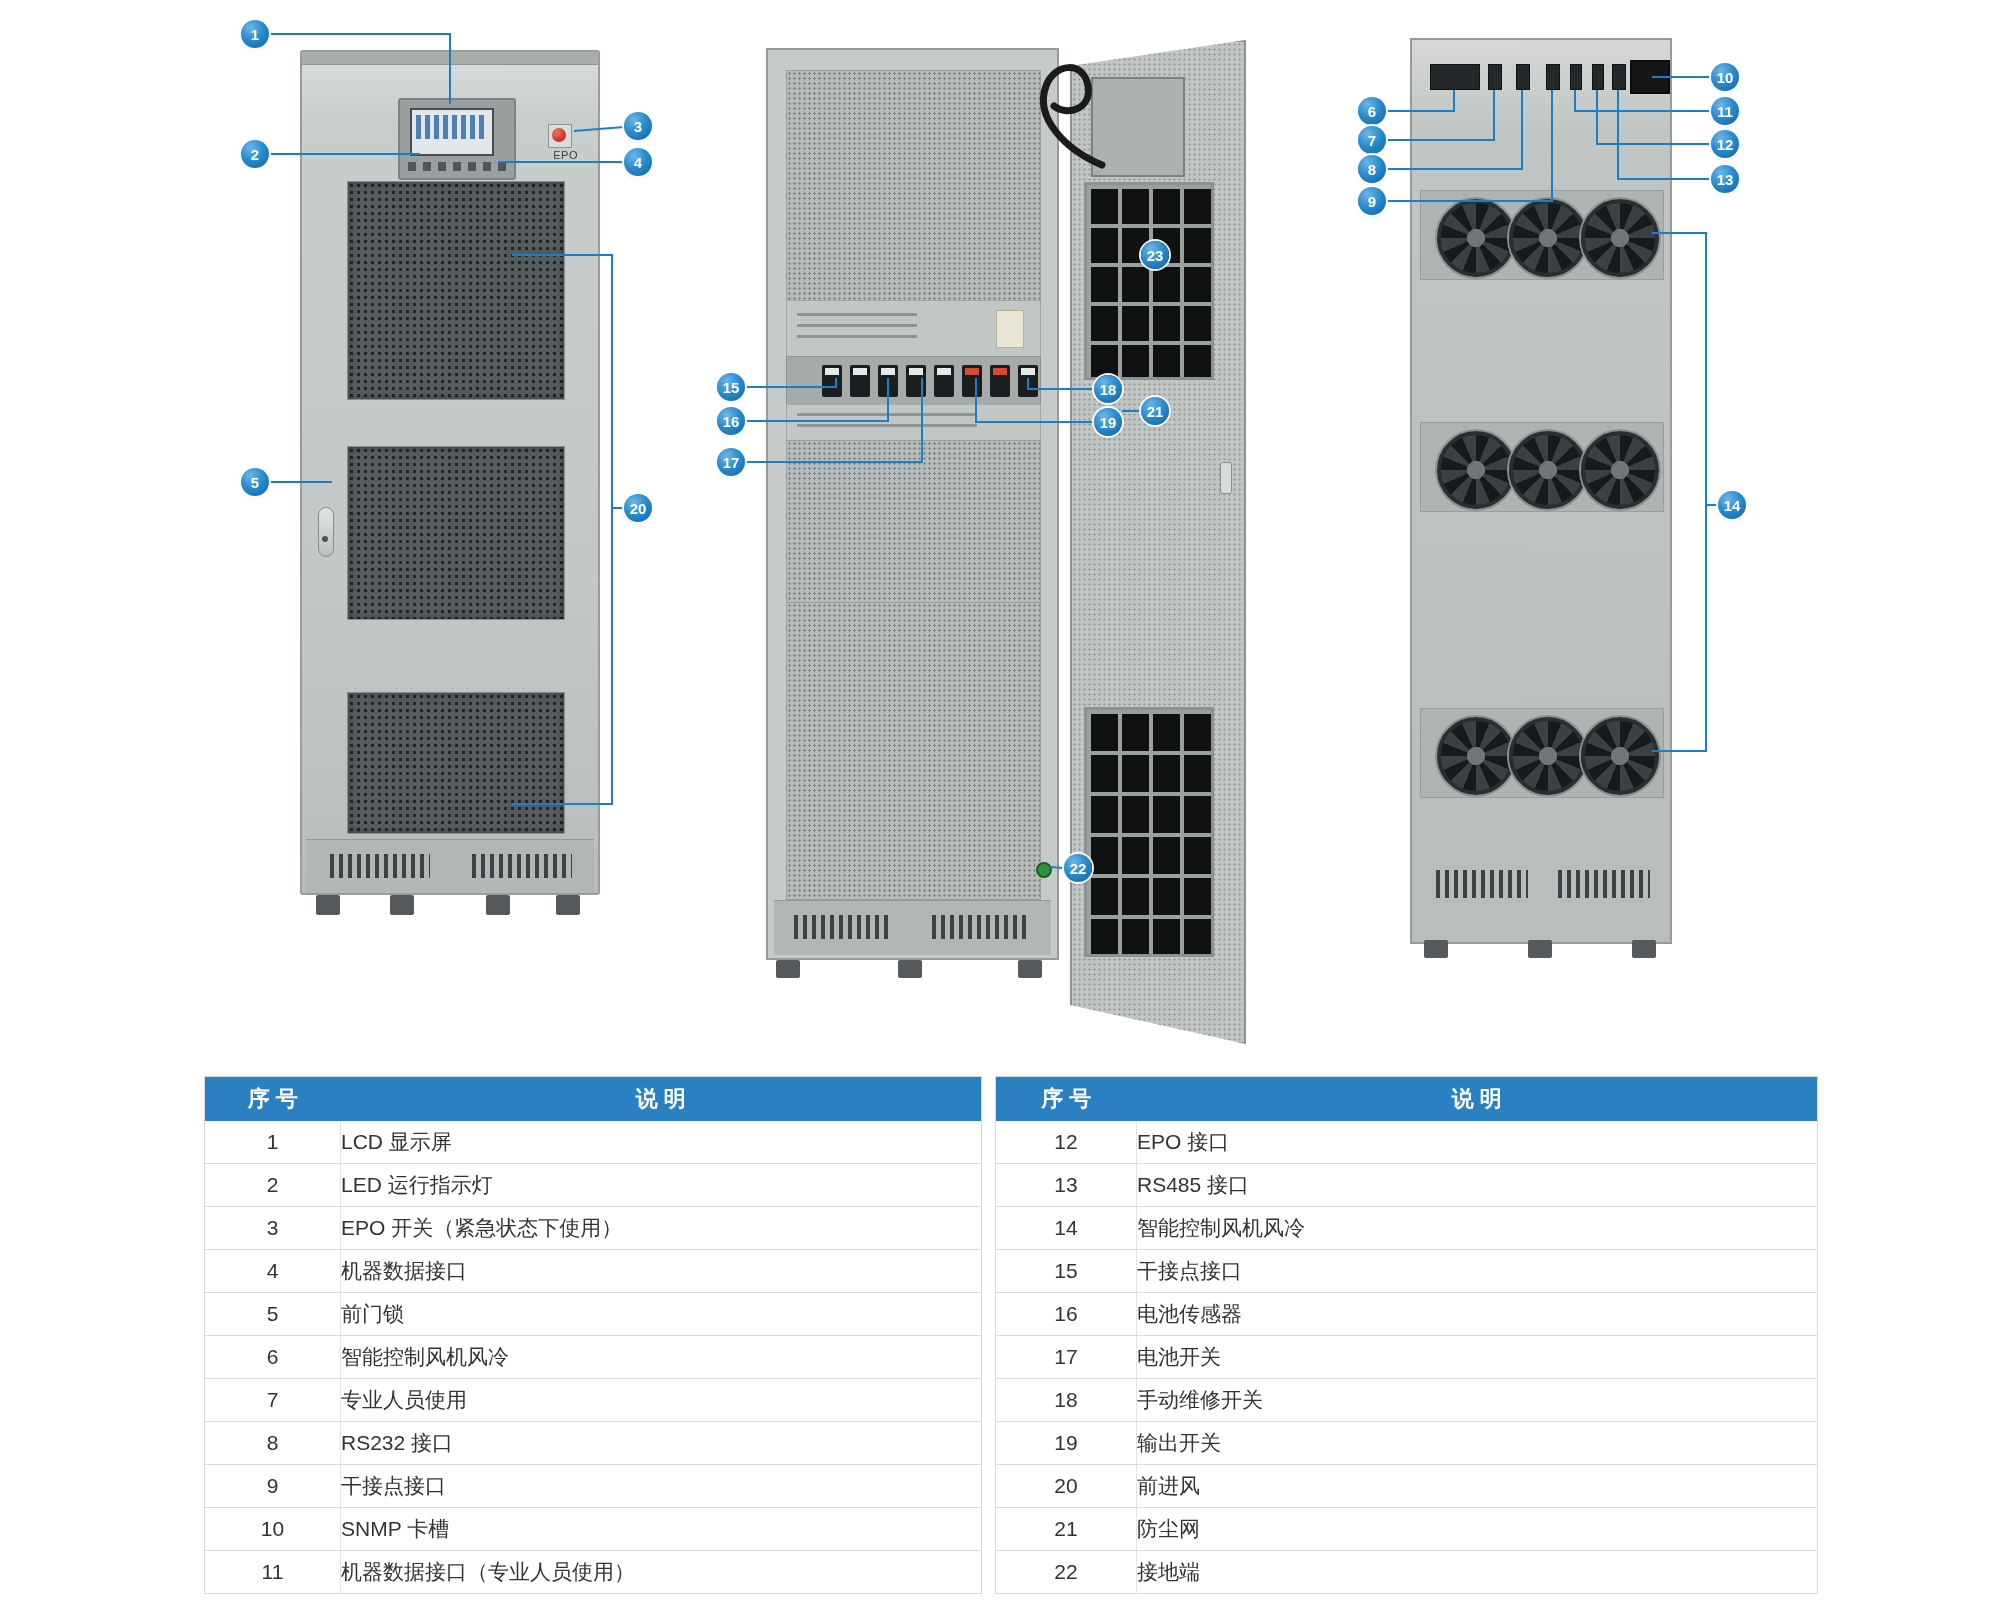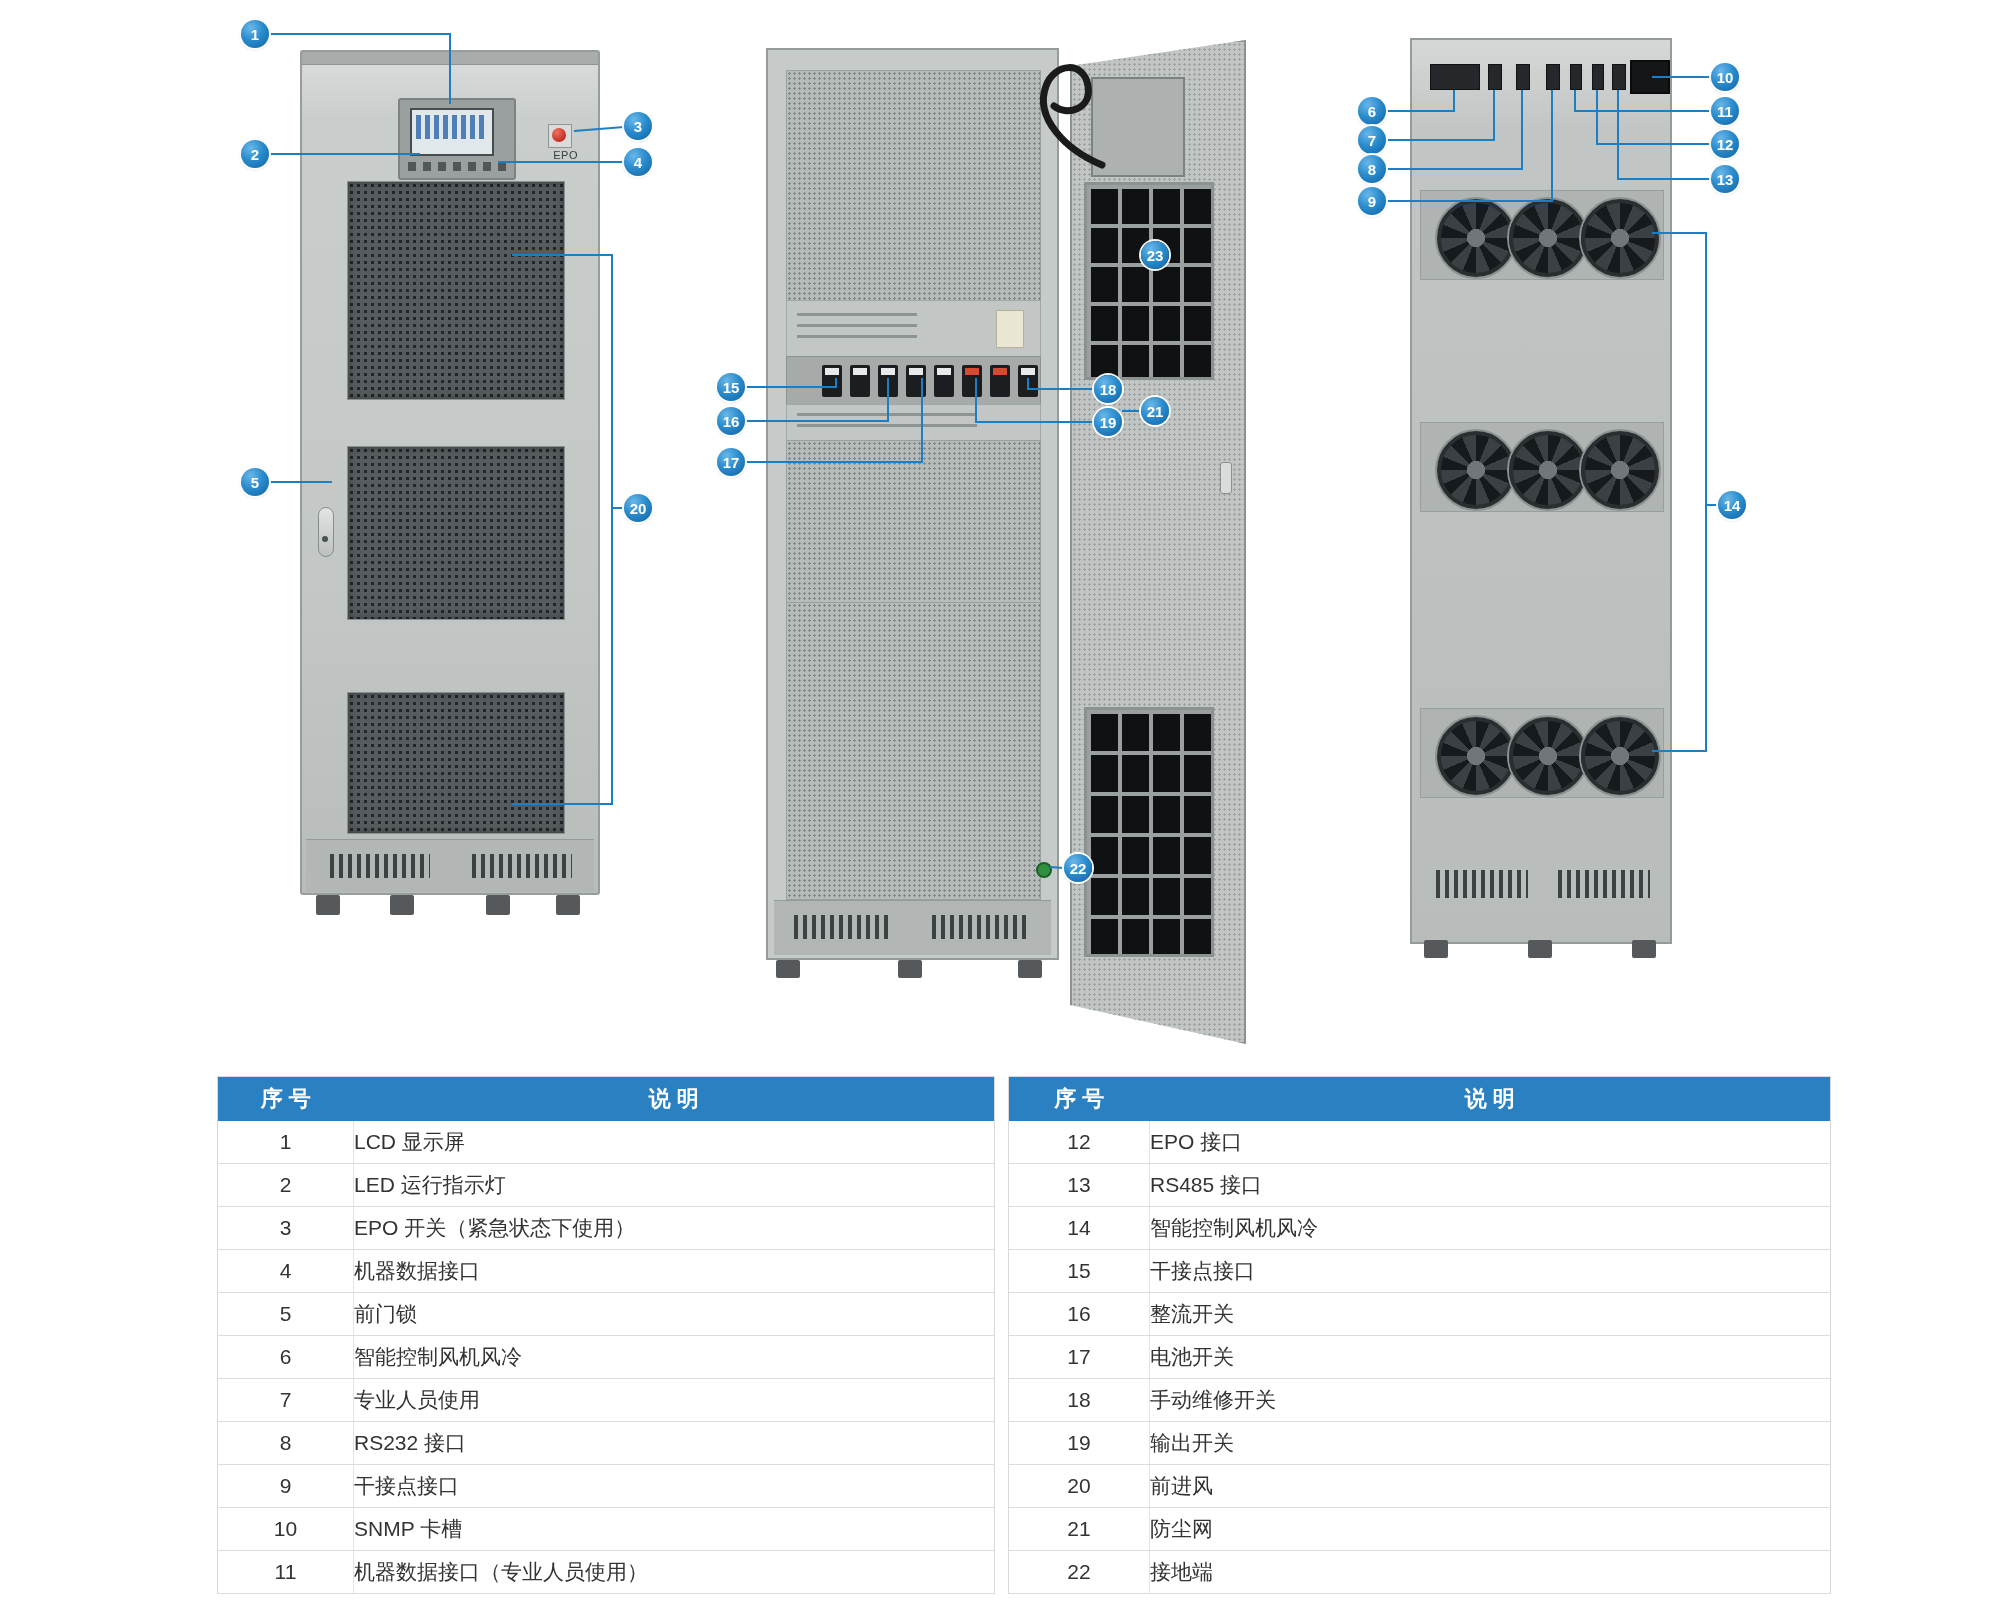--- a/index.html
+++ b/index.html
@@ -81,21 +81,21 @@
   .port{position:absolute;top:24px;height:24px;background:#24282a;border:1px solid #101213;}
   .rr-snmp{position:absolute;left:218px;top:20px;width:36px;height:30px;background:#141617;border:2px solid #0a0b0c;}
   .rr-fanrow{position:absolute;left:8px;width:242px;height:88px;background:#afb3b2;border:1px solid #989e9d;}
   .fan{position:absolute;top:8px;width:70px;height:70px;border-radius:50%;
     background:radial-gradient(circle,#70767a 0 9px,transparent 9px),
                repeating-conic-gradient(#171a1c 0 22deg,#3a4043 22deg 45deg);
     border:4px solid #2b2e30;box-shadow:0 0 0 2px #8c9291;}
   .rr-vent{position:absolute;top:830px;height:28px;}
 
   
-  .legend{position:absolute;left:217px;top:1076px;display:flex;gap:13px;z-index:10;}
+  .legend{position:absolute;left:204px;top:1076px;display:flex;gap:13px;z-index:10;}
   table.spec{border-collapse:collapse;border:1px solid #d9d9d9;background:#fff;}
   table.spec th{background:#2b80c2;color:#fff;font-size:22px;font-weight:bold;height:44px;padding:0;text-align:center;}
   table.spec td{font-size:21px;color:#333;height:42px;border-bottom:1px solid #dcdcdc;padding:0;}
   td.no{width:135px;text-align:center;border-right:1px solid #e3e3e3;}
   td.desc{text-align:left;padding-left:26px;}
   .t-left td.desc{width:640px;}
   .t-right td.no{width:140px;}
   .t-right td.desc{width:680px;}
 </style>
 </head>
@@ -338,21 +338,21 @@
         <tr>
             <td class="no">14</td>
             <td class="desc">智能控制风机风冷</td>
           </tr>
         <tr>
             <td class="no">15</td>
             <td class="desc">干接点接口</td>
           </tr>
         <tr>
             <td class="no">16</td>
-            <td class="desc">整流开关</td>
+            <td class="desc">电池传感器</td>
           </tr>
         <tr>
             <td class="no">17</td>
             <td class="desc">电池开关</td>
           </tr>
         <tr>
             <td class="no">18</td>
             <td class="desc">手动维修开关</td>
           </tr>
         <tr>

